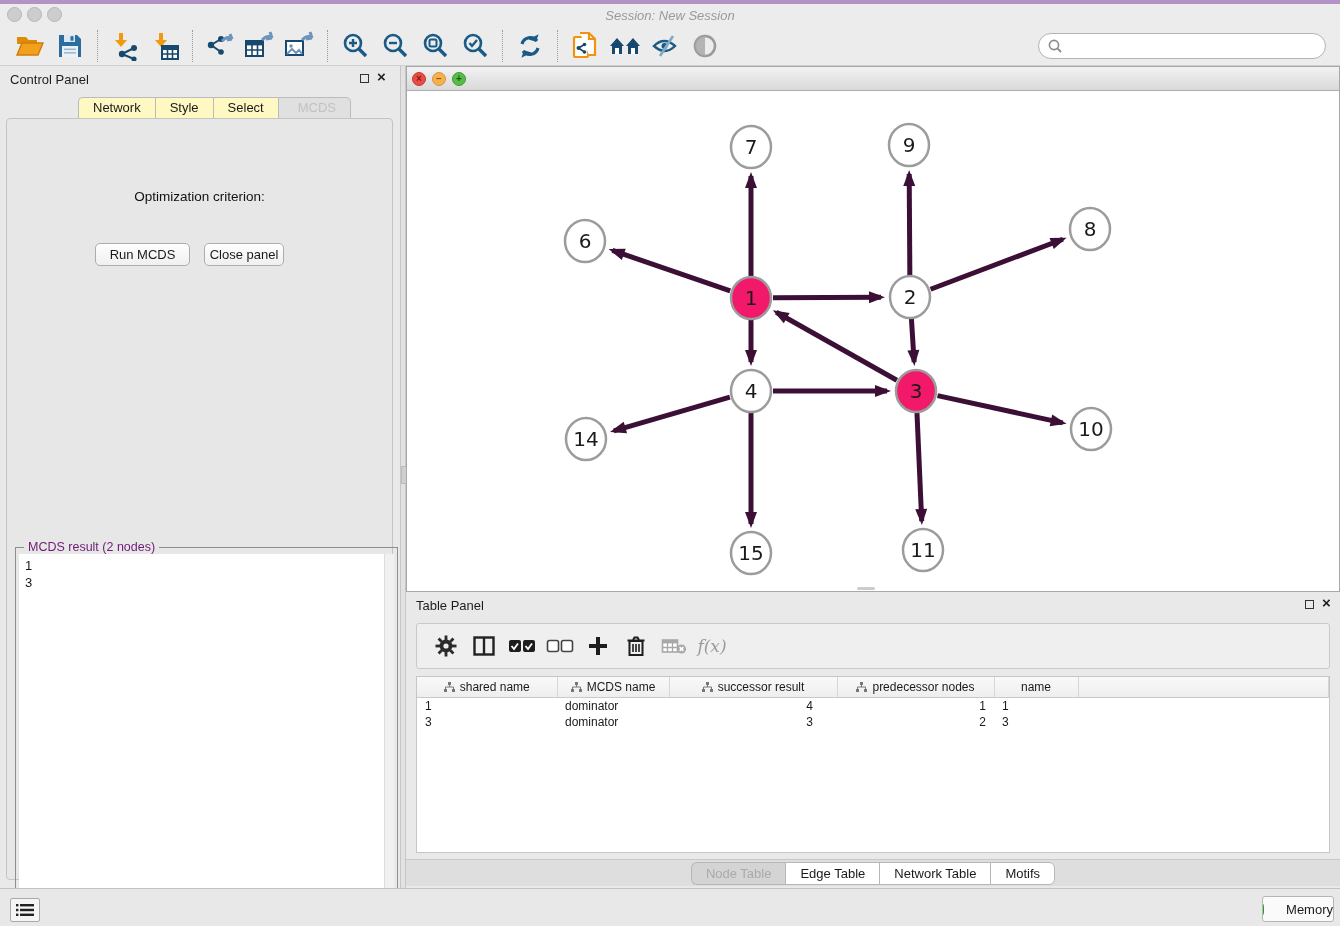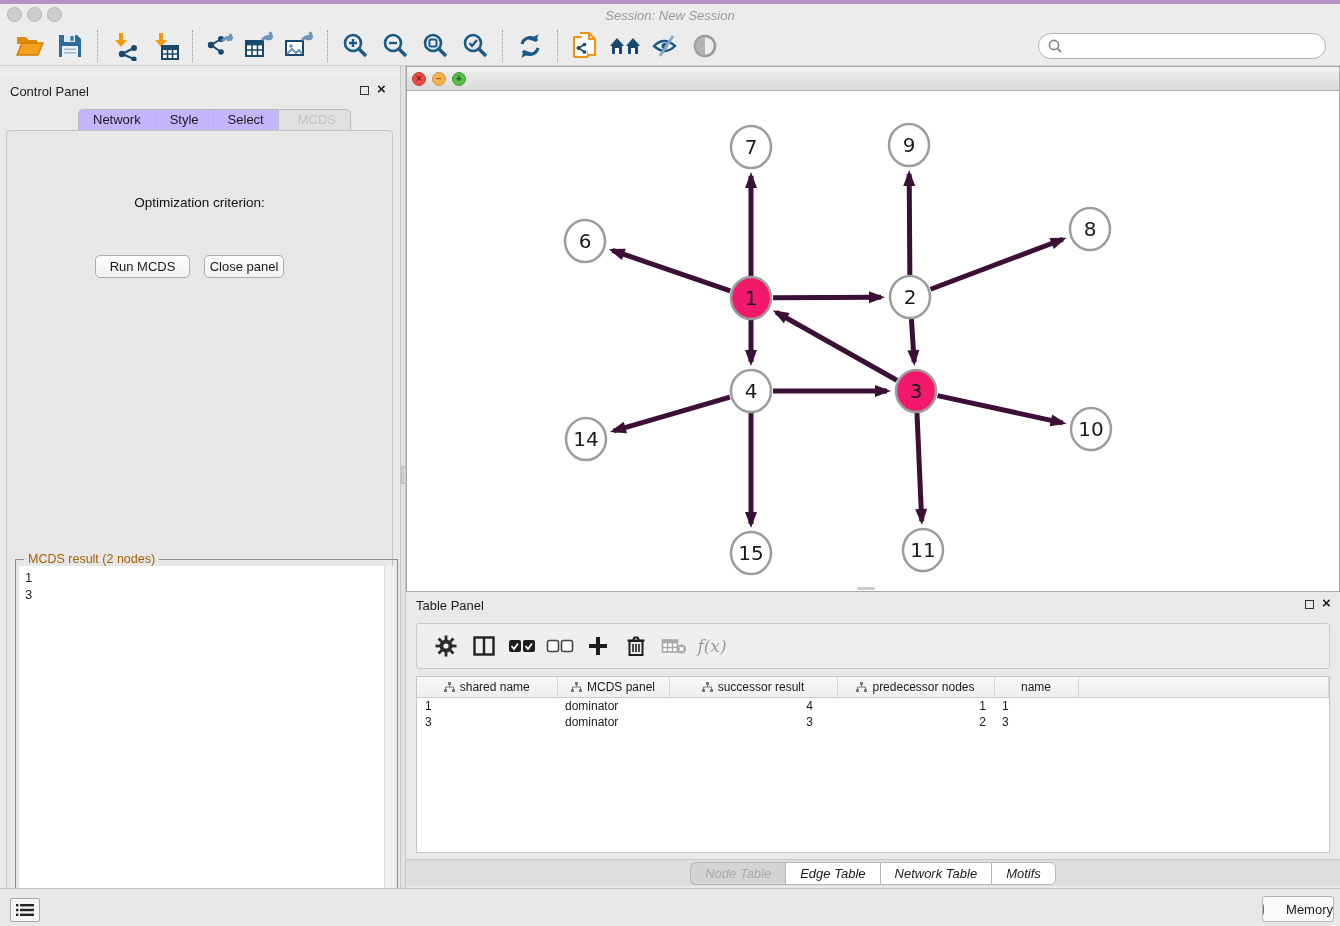--- a/index.html
+++ b/index.html
@@ -14,44 +14,44 @@
   .win-title{position:absolute;left:0;right:0;top:4px;text-align:center;font-size:13px;color:#9a9a9a;}
   
   .toolbar{position:absolute;left:0;top:26px;width:1340px;height:40px;background:#ececec;
            border-bottom:1px solid #cfcfcf;display:flex;align-items:center;padding:0 10px;box-sizing:border-box;}
   .tb-btn{width:40px;height:34px;display:flex;align-items:center;justify-content:center;flex:0 0 auto;}
   .tb-sep{width:0;height:32px;border-left:1px dotted #9a9a9a;margin:0 7px;flex:0 0 auto;}
   .searchbox{margin-left:auto;margin-right:4px;width:288px;height:26px;border:1px solid #b3b3b3;
              border-radius:13px;background:#fff;display:flex;align-items:center;padding:0 8px;box-sizing:border-box;}
   .searchbox input{border:none;outline:none;flex:1;font-size:13px;font-family:"Liberation Sans",sans-serif;background:transparent;}
   
-  .control-panel{position:absolute;left:0;top:66px;width:400px;height:822px;background:#e9e9e9;margin-top:12px;}
+  .control-panel{position:absolute;left:0;top:66px;width:400px;height:822px;background:#e9e9e9;}
   .panel-head{position:absolute;left:10px;top:6px;font-size:13px;color:#1d1d1d;}
   .float-box{position:absolute;top:8px;width:9px;height:9px;border:1.5px solid #333;box-sizing:border-box;}
   .close-x{position:absolute;top:3px;font-size:15px;font-weight:bold;color:#222;line-height:16px;}
   .cp-tabs{position:absolute;left:78px;top:31px;display:flex;}
-  .cp-tab{height:20px;line-height:20px;padding:0 14px;font-size:13px;background:#c4b5fd;
+  .cp-tab{height:20px;line-height:20px;padding:0 14px;font-size:13px;background:#fef9c3;
           border:1px solid #bbb;border-right:none;text-align:center;}
   .cp-tab:first-child{border-top-left-radius:5px;}
   .cp-tab:last-child{border-right:1px solid #bbb;border-top-right-radius:5px;}
   .cp-tab.active{background:#e0e0e0;color:#c2c2c2;padding-left:19px;}
   .cp-body{position:absolute;left:6px;top:52px;width:387px;height:762px;background:#e7e7e7;
            border:1px solid #c4c4c4;border-radius:4px;box-sizing:border-box;}
-  .opt-label{position:absolute;left:0;width:100%;top:64px;text-align:center;font-size:13.5px;color:#111;}
+  .opt-label{position:absolute;left:0;width:100%;top:70px;text-align:center;font-size:13.5px;color:#111;}
   .dropdown{position:absolute;left:44px;top:91px;width:312px;height:24px;background:#fff;
             border:1px solid #aeaeae;border-radius:5px;box-sizing:border-box;display:flex;align-items:center;
             padding:0 10px;font-size:13px;}
   .dd-arrows{margin-left:auto;display:flex;flex-direction:column;gap:2px;align-items:center;}
   .dd-arrows .up{width:0;height:0;border-left:4px solid transparent;border-right:4px solid transparent;border-bottom:5px solid #555;}
   .dd-arrows .dn{width:0;height:0;border-left:4px solid transparent;border-right:4px solid transparent;border-top:5px solid #555;}
   .cp-btn{position:absolute;top:124px;height:23px;background:linear-gradient(#fefefe,#f0f0f0);
           border:1px solid #adadad;border-radius:5px;font-size:13px;display:flex;align-items:center;
           justify-content:center;box-sizing:border-box;}
   .result-box{position:absolute;left:8px;top:428px;width:383px;height:384px;border:1px solid #8e8e8e;box-sizing:border-box;}
-  .result-legend{position:absolute;left:8px;top:-8px;background:#e7e7e7;padding:0 4px;font-size:12.5px;color:#a16207;}
+  .result-legend{position:absolute;left:8px;top:-8px;background:#e7e7e7;padding:0 4px;font-size:12.5px;color:#701a75;}
   .result-text{position:absolute;left:3px;top:6px;right:12px;bottom:3px;background:#fff;font-size:13px;
                line-height:17px;padding:3px 6px;white-space:pre;overflow:hidden;}
   .result-scroll{position:absolute;right:3px;top:6px;width:9px;bottom:3px;background:#f1f1f1;border-left:1px solid #ddd;}
   .v-split{position:absolute;left:400px;top:66px;width:6px;height:822px;background:#e2e2e2;
            border-left:1px solid #c6c6c6;border-right:1px solid #c6c6c6;box-sizing:border-box;}
   .v-grip{position:absolute;left:0px;top:400px;width:4px;height:16px;background:#cfcfcf;border:1px solid #bbb;}
   
   .net-win{position:absolute;left:406px;top:66px;width:934px;height:526px;background:#fff;
            border:1px solid #a8a8a8;box-sizing:border-box;}
   .net-titlebar{position:absolute;left:0;top:0;width:100%;height:24px;
@@ -73,21 +73,21 @@
   .tp-table{position:absolute;left:10px;top:84px;width:914px;height:177px;background:#fff;
             border:1px solid #c6c6c6;box-sizing:border-box;overflow:hidden;}
   table.grid{border-collapse:collapse;font-size:12px;table-layout:fixed;width:100%;}
   table.grid th{height:20px;background:linear-gradient(#f9f9f9,#eee);border-right:1px solid #d6d6d6;
                 border-bottom:1px solid #c9c9c9;font-weight:normal;text-align:center;padding:0 4px;
                 overflow:hidden;white-space:nowrap;}
   table.grid th .th-inner{display:flex;align-items:center;justify-content:center;gap:5px;}
   table.grid td{height:16px;padding:0 8px;white-space:nowrap;overflow:hidden;}
   td.al{text-align:left;} td.ar{text-align:right;}
   .tp-tabsbar{position:absolute;left:0px;bottom:2px;width:934px;height:26px;background:#dedede;
-              border-top:1px solid #c8c8c8;display:flex;align-items:center;justify-content:center;font-style:italic;}
+              border-top:1px solid #c8c8c8;display:flex;align-items:center;justify-content:center;}
   .tp-tab{height:21px;line-height:21px;padding:0 14px;font-size:13px;background:#fff;border:1px solid #b7b7b7;
           border-right:none;}
   .tp-tab:first-child{border-top-left-radius:6px;border-bottom-left-radius:6px;}
   .tp-tab:last-child{border-right:1px solid #b7b7b7;border-top-right-radius:6px;border-bottom-right-radius:6px;}
   .tp-tab.active{background:#d4d4d4;color:#aaa;}
   
   .statusbar{position:absolute;left:0;top:888px;width:1340px;height:38px;background:#e8e8e8;
              border-top:1px solid #c2c2c2;box-sizing:border-box;}
   .sb-left-btn{position:absolute;left:10px;top:9px;width:30px;height:24px;background:#f5f5f5;
                border:1px solid #aaa;border-radius:2px;display:flex;align-items:center;justify-content:center;box-sizing:border-box;}
@@ -458,21 +458,21 @@
                 </span>
               </th>
             <th>
                 <span class="th-inner">
                   <svg width="11" height="10" viewBox="0 0 11 10">
                     <rect x="4" y="0" width="3" height="3" fill="#777"></rect>
                     <rect x="0" y="7" width="3" height="3" fill="#777"></rect>
                     <rect x="8" y="7" width="3" height="3" fill="#777"></rect>
                     <path d="M5.5 3 v2 M1.5 7 v-2 h8 v2" stroke="#777" fill="none"></path>
                   </svg>
-                  <span>MCDS panel</span>
+                  <span>MCDS name</span>
                 </span>
               </th>
             <th>
                 <span class="th-inner">
                   <svg width="11" height="10" viewBox="0 0 11 10">
                     <rect x="4" y="0" width="3" height="3" fill="#777"></rect>
                     <rect x="0" y="7" width="3" height="3" fill="#777"></rect>
                     <rect x="8" y="7" width="3" height="3" fill="#777"></rect>
                     <path d="M5.5 3 v2 M1.5 7 v-2 h8 v2" stroke="#777" fill="none"></path>
                   </svg>

